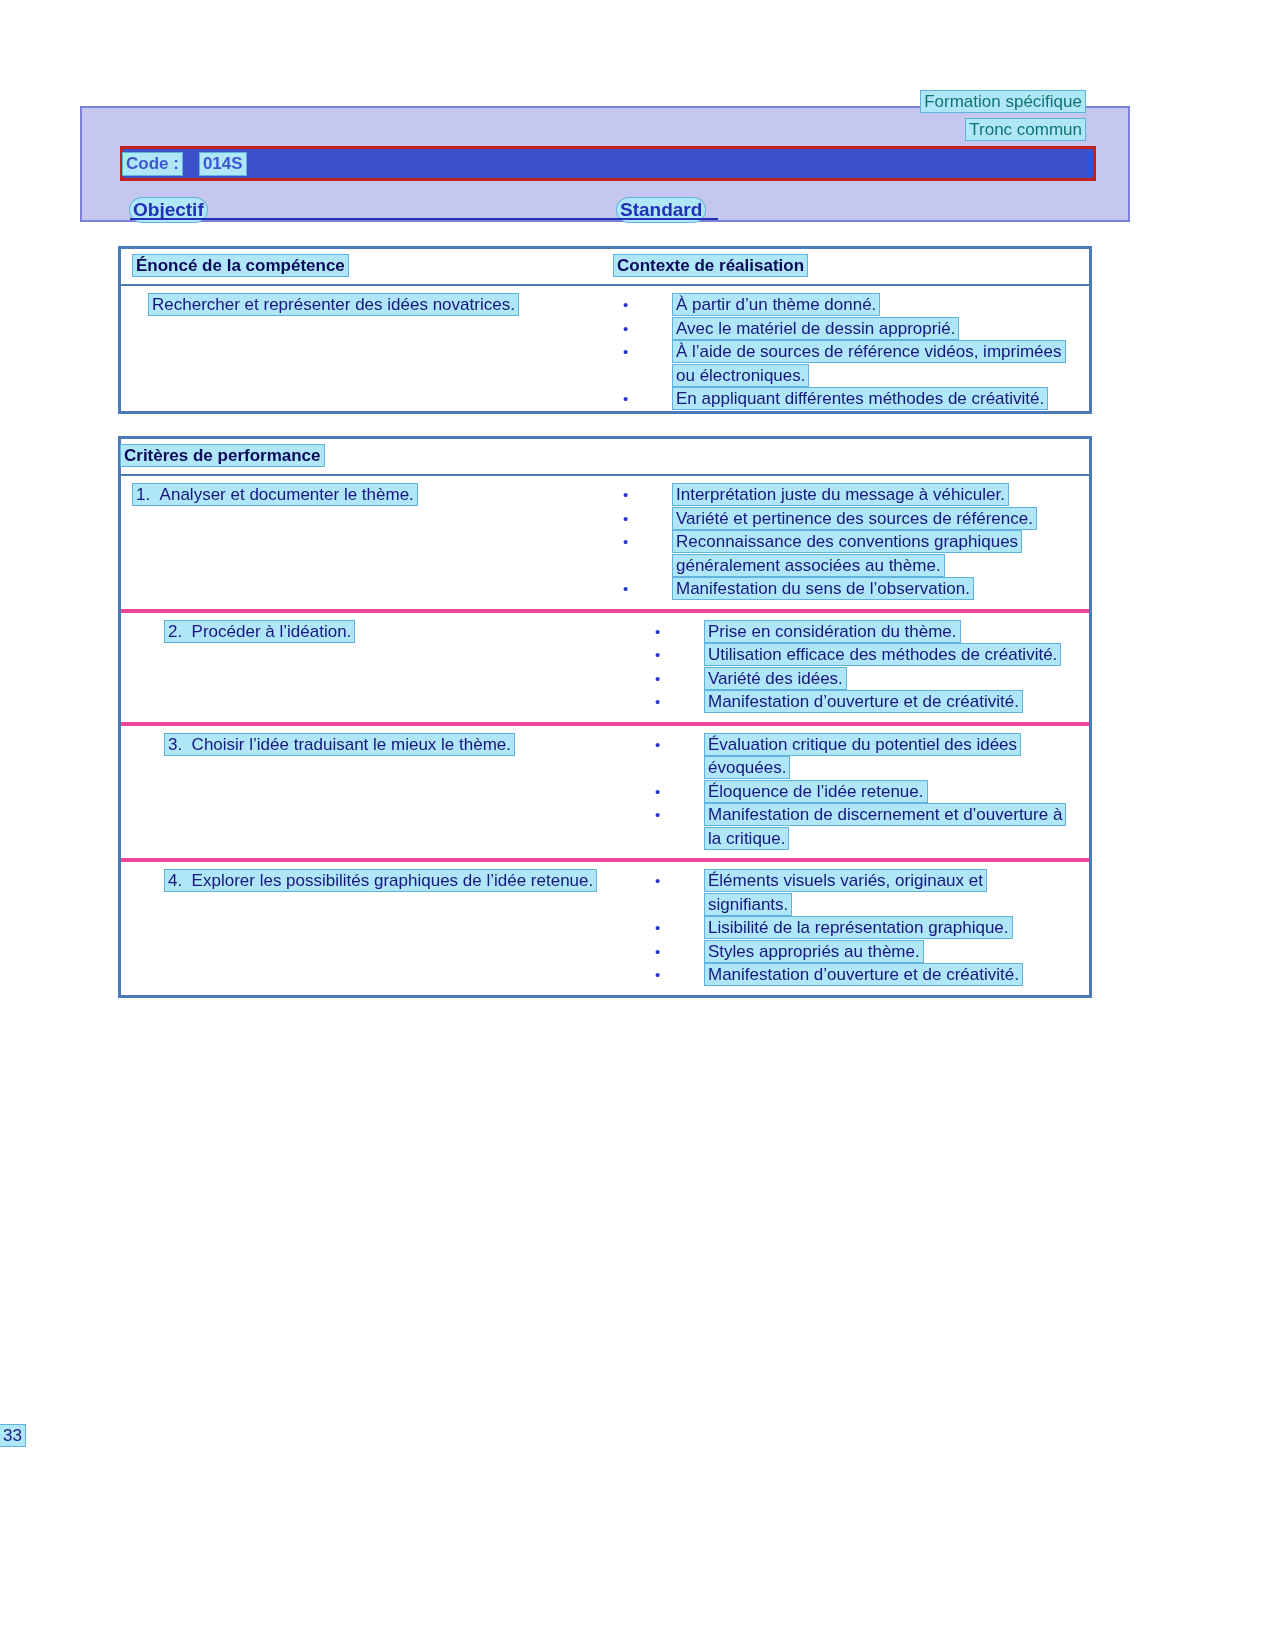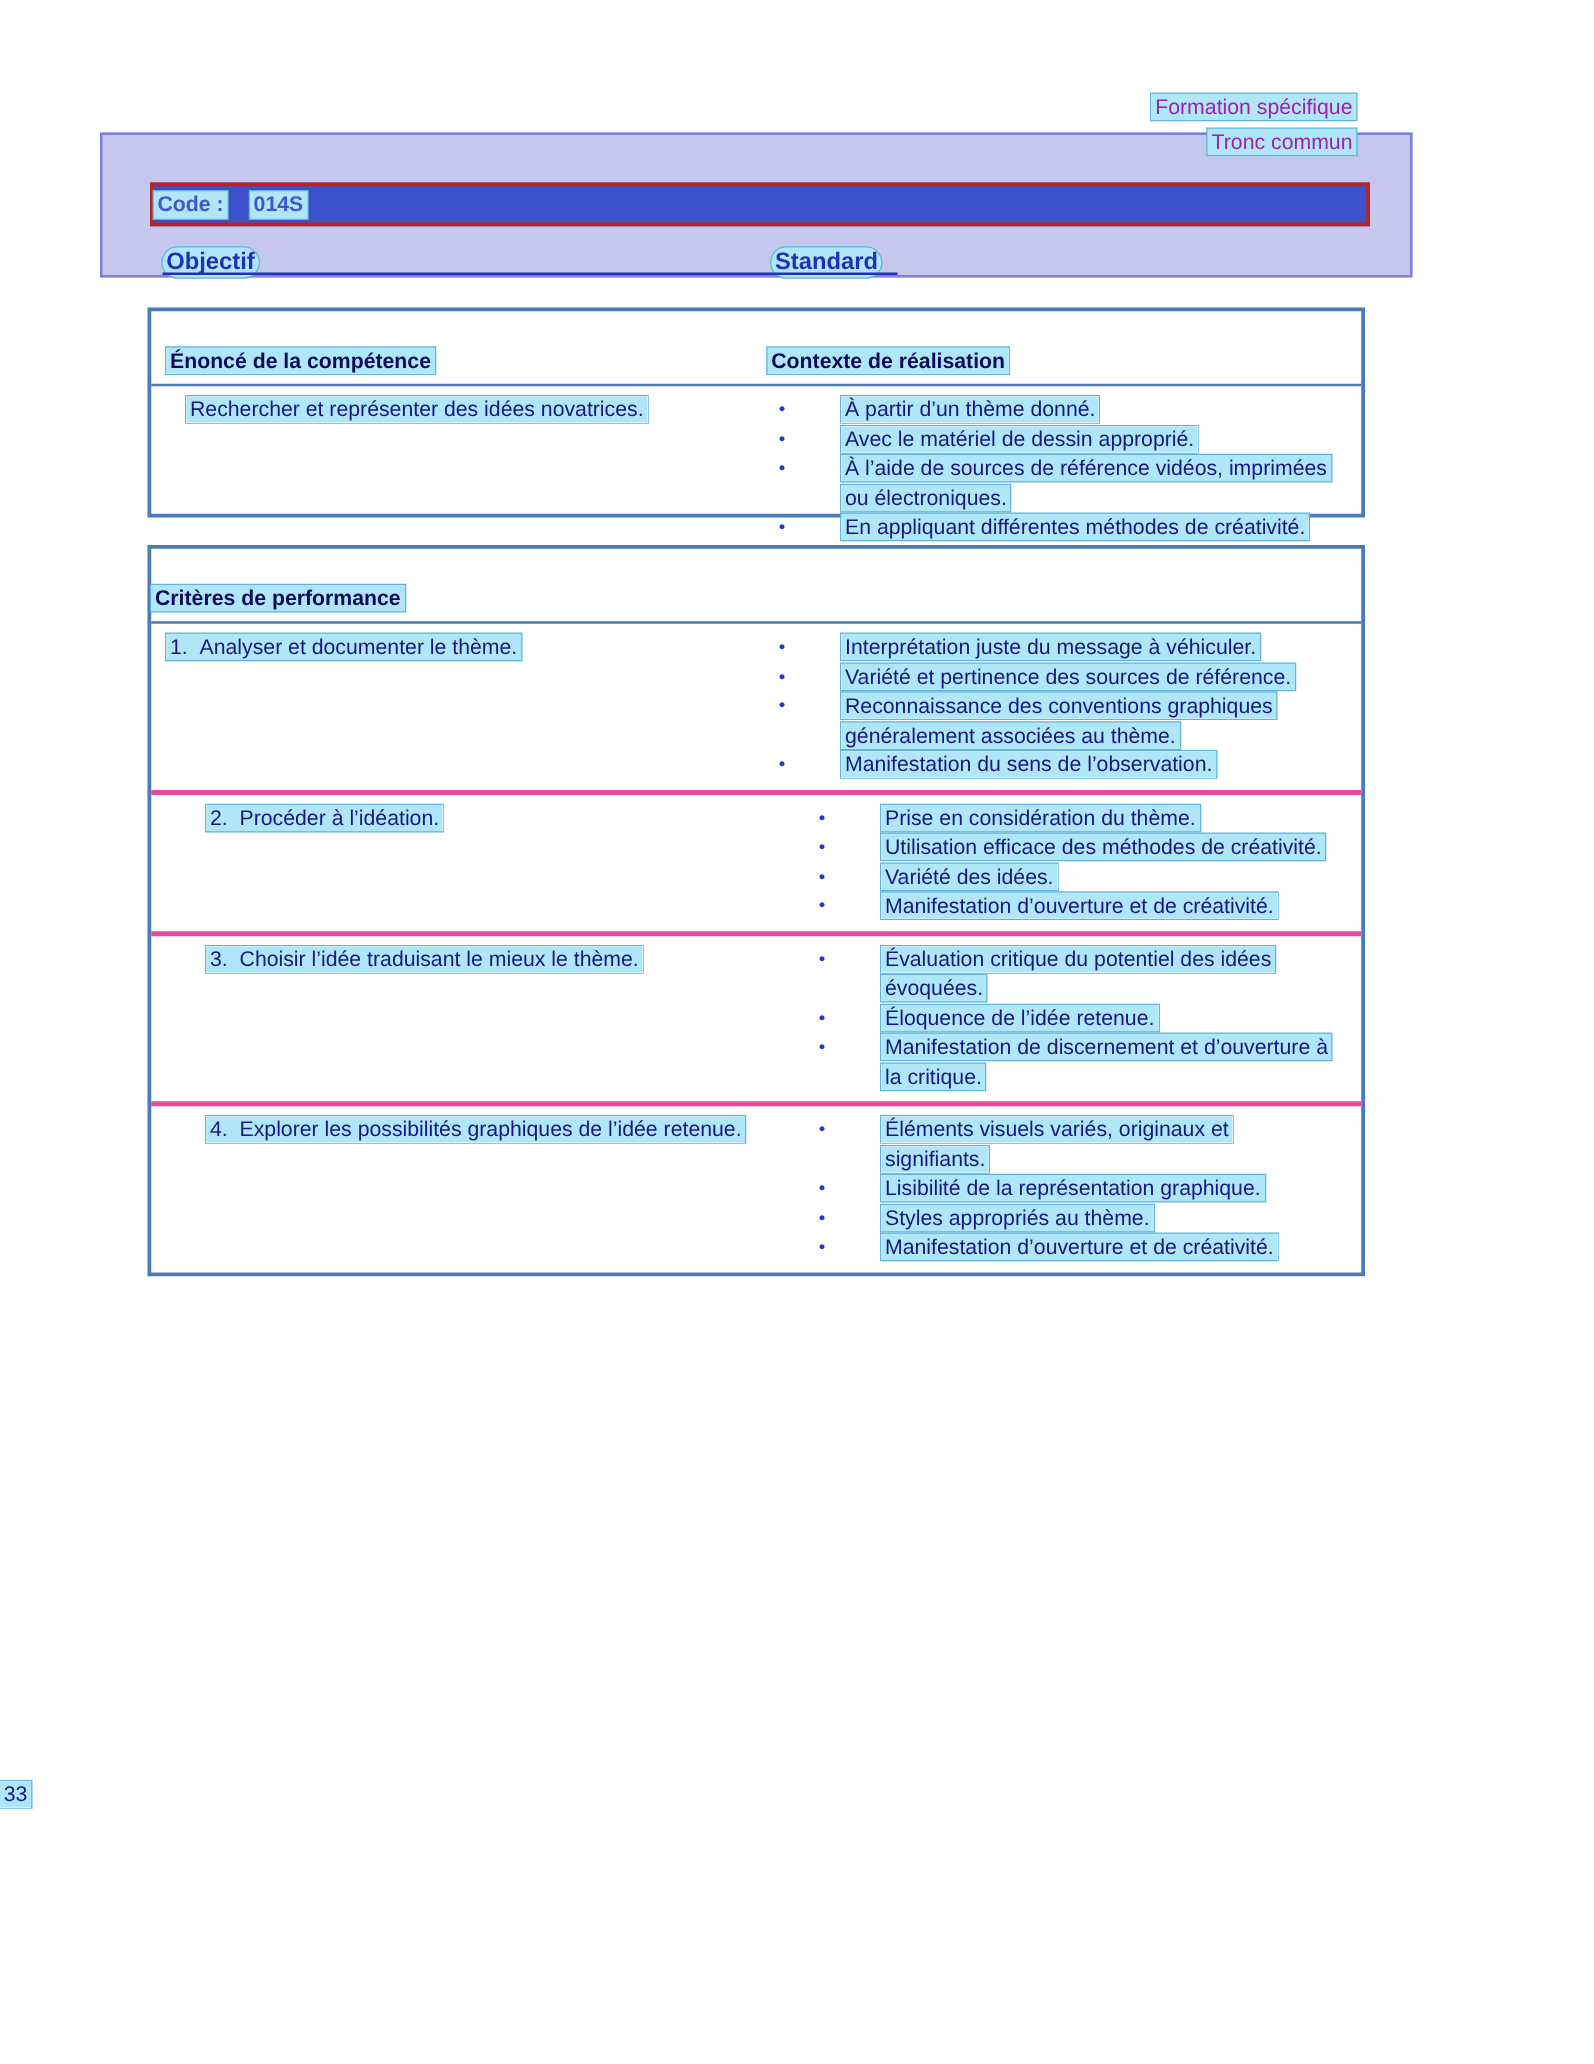--- a/index.html
+++ b/index.html
@@ -10,22 +10,22 @@
     color:#17177d; overflow:hidden;
   }
   .hl {
     background:#b0e7f8;
     box-shadow:0 0 0 1px #5fb3dc;
     padding:1px 3px;
     -webkit-box-decoration-break:clone; box-decoration-break:clone;
   }
   
   .top-right {
-    position:absolute; top:72px; right:190px; text-align:right;
-    font-size:17px; line-height:28px; color:#a21caf; z-index:3;
+    position:absolute; top:88px; right:190px; text-align:right;
+    font-size:17px; line-height:28px; color:#0f766e; z-index:3;
   }
   
   .header-box {
     position:absolute; left:80px; top:106px; width:1050px; height:116px;
     background:#c6c7ef; border:2px solid #7d80d8; z-index:1;
   }
   .code-bar {
     position:absolute; left:38px; top:38px; width:976px; height:35px;
     background:#3b51c9; border:3px solid #c1201d;
     display:flex; align-items:center; 
@@ -46,21 +46,21 @@
   .std { left:535px; }
   
   .tbl {
     position:absolute; left:118px; width:974px;
     border:3px solid #4a7ab8; background:#ffffff;
   }
   .tbl1 { top:246px; height:168px; }
   .tbl2 { top:436px; min-height:519px; }
   .thead {
     display:grid; grid-template-columns:493px 1fr;
-    padding:7px 0 8px; border-bottom:2px solid #4a7ab8;margin-top:23px;
+    padding:7px 0 8px; border-bottom:2px solid #4a7ab8;
   }
   .thead .h { font-weight:bold; font-size:17px; color:#0b0b58; }
   .thead .h.left { padding-left:12px; }
   .row { display:grid; grid-template-columns:493px 1fr; padding:7px 0 8px; }
   .row.sep { border-top:4px solid #ec4899;padding-left:32px; }
   .item {
     padding-left:28px; padding-right:16px;
     font-size:17px; line-height:23.5px;
   }
   .item.numbered { padding-left:42px; text-indent:-30px; }

